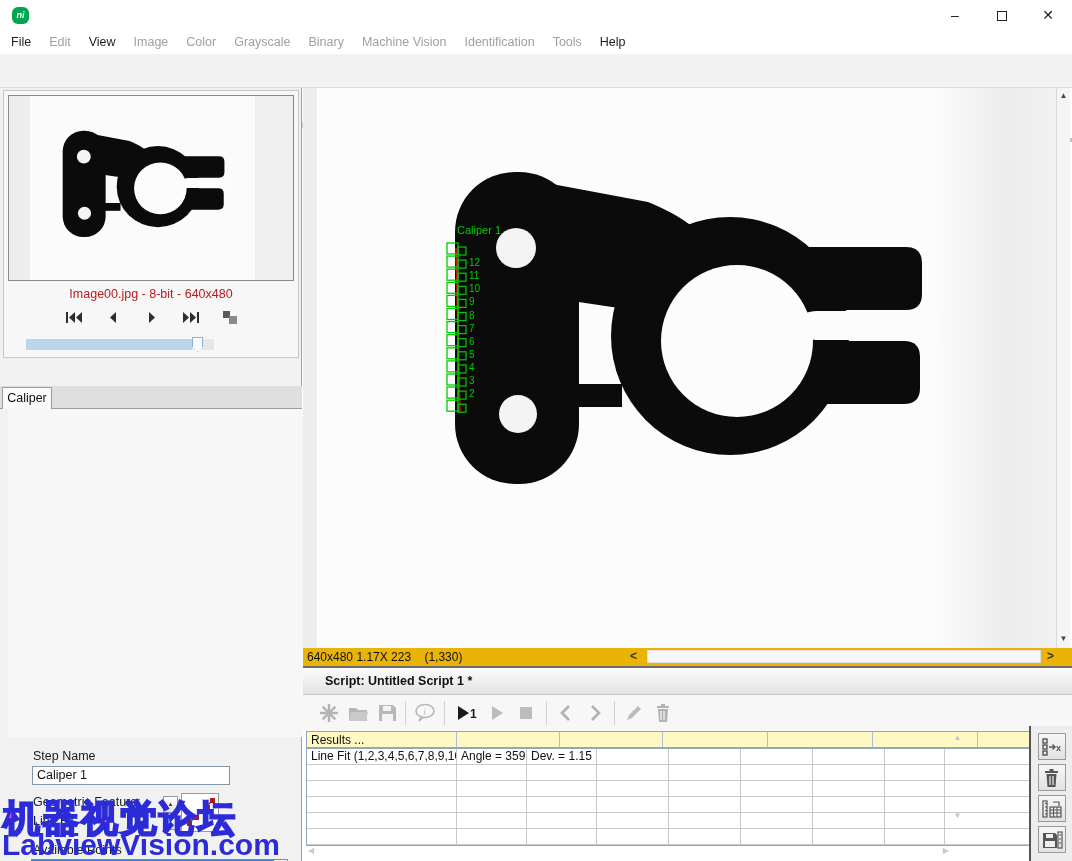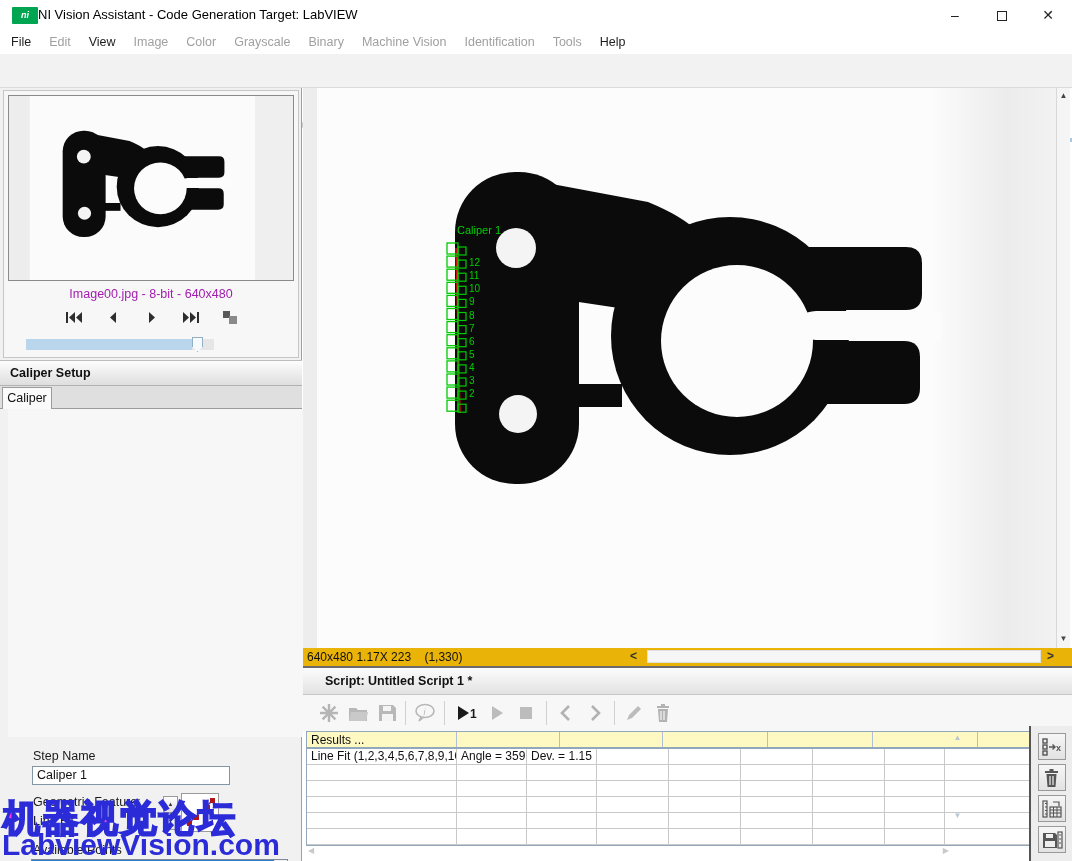--- a/index.html
+++ b/index.html
@@ -2,21 +2,21 @@
 <html><head>
 <meta charset="utf-8">
 <style>
   * { margin:0; padding:0; box-sizing:border-box; }
   html,body { width:1072px; height:861px; }
   body { font-family:"Liberation Sans", sans-serif; background:#fff; position:relative; overflow:hidden; }
   #app { position:absolute; left:0; top:0; width:1072px; height:861px; background:#fff; }
 
   
   .titlebar { position:absolute; left:0; top:0; width:1072px; height:30px; background:#fff; }
-  .ni-logo { position:absolute; left:12px; top:7px; width:26px; height:17px; background:#00a551; border-radius:1px; color:#fff; font-weight:bold; font-style:italic; font-size:9px; text-align:center; line-height:17px; }
+  .ni-logo { position:absolute; left:12px; top:7px; width:17px; height:17px; background:#00a551; border-radius:6px; color:#fff; font-weight:bold; font-style:italic; font-size:9px; text-align:center; line-height:17px; }
   .win-title { position:absolute; left:38px; top:0; height:30px; line-height:30px; font-size:13px; color:#000; }
   .win-btn { position:absolute; top:0; width:44px; height:30px; text-align:center; line-height:30px; font-size:14px; color:#222; cursor:default; }
   .win-min { left:933px; } .win-max { left:980px; } .win-close { left:1026px; }
   .max-box { display:inline-block; width:10px; height:10px; border:1px solid #222; vertical-align:middle; }
 
   
   .menubar { position:absolute; left:0; top:30px; width:1072px; height:24px; background:#fff; display:flex; align-items:center; padding-left:2px; font-size:12.5px;text-align:right; }
   .menu-item { padding:0 9px; line-height:24px; color:#1c1c1c; }
   .menu-item.disabled { color:#a0a0a0; }
 
@@ -30,21 +30,21 @@
   .tabs { position:absolute; left:704px; top:57px; height:27px; display:flex; }
   .tab { height:27px; border:1px solid #d2d2d2; background:#e9e9e9; color:#8f8f8f; font-size:12.5px; display:flex; align-items:center; justify-content:center; margin-right:2px; }
   .tab.active { background:#a9c7e1; color:#fff; border-color:#a9c7e1; }
   .tab-underline { position:absolute; left:704px; top:84px; width:368px; height:4px; background:#a9c7e1; }
   .help-btn { position:absolute; left:1032px; top:59px; width:22px; height:22px; border-radius:50%; background:#4f4f4f; color:#fff; font-weight:bold; font-size:14px; text-align:center; line-height:22px; }
 
   
   .left-panel { position:absolute; left:0; top:88px; width:302px; height:773px; background:#f1f1f1; border-right:1px solid #9aa0a6; }
   .thumb-outer { position:absolute; left:3px; top:2px; width:296px; height:268px; background:#f7f7f7; border:1px solid #c6c6c6; }
   .thumb-img { position:absolute; left:4px; top:4px; width:286px; height:186px; border:1px solid #8a8a8a; background:#fdfdfd; overflow:hidden; }
-  .thumb-caption { position:absolute; left:0; top:196px; width:294px; text-align:center; font-size:12.5px; color:#a21caf; }
+  .thumb-caption { position:absolute; left:0; top:196px; width:294px; text-align:center; font-size:12.5px; color:#b91c1c; }
   .nav-row { position:absolute; left:0; top:216px; width:296px; display:flex; justify-content:center; gap:13px; }
   .nav-btn { width:26px; height:20px; display:flex; align-items:center; justify-content:center; }
   .slider { position:absolute; left:22px; top:246px; width:188px; height:15px; }
   .slider-track { position:absolute; left:0; top:2px; width:188px; height:11px; background:#e6e6e6; }
   .slider-fill { position:absolute; left:0; top:2px; width:166px; height:11px; background:#b9d6ec; }
   .slider-thumb { position:absolute; left:166px; top:0; width:11px; height:15px; background:#f6fafd; border:1px solid #93afc4; clip-path:polygon(0 0,100% 0,100% 62%,50% 100%,0 62%); }
 
   .caliper-header { position:absolute; left:0; top:272px; width:302px; height:26px; background:linear-gradient(#fdfdfd,#dedede); border-top:1px solid #bdbdbd; border-bottom:1px solid #b2b2b2; font-weight:bold; font-size:12.5px; line-height:25px; padding-left:10px; color:#111; }
   .tabstrip { position:absolute; left:0; top:298px; width:302px; height:23px; background:#dfdfdf; border-bottom:1px solid #9c9c9c; }
   .tab-caliper { position:absolute; left:2px; top:1px; width:50px; height:22px; background:#fafafa; border:1px solid #9c9c9c; border-bottom:none; font-size:12.5px; text-align:center; line-height:21px; color:#111; }
@@ -106,21 +106,20 @@
       <circle cx="516" cy="248" r="20" fill="#f4f4f4"></circle>
       <circle cx="518" cy="414" r="19" fill="#f4f4f4"></circle>
     </g>
   </defs>
 </svg>
 
 <div id="app">
 
   <div class="titlebar">
     <div class="ni-logo">ni</div>
-    <div class="win-title">NI Vision Assistant - Code Generation Target: LabVIEW</div>
     <div class="win-btn win-min">–</div>
     <div class="win-btn win-max"><span class="max-box"></span></div>
     <div class="win-btn win-close">✕</div>
   </div>
 
   <div class="menubar" id="menu-bar">
       <span class="menu-item">File</span>
       <span class="menu-item disabled">Edit</span>
       <span class="menu-item">View</span>
       <span class="menu-item disabled">Image</span>
@@ -252,21 +251,20 @@
             </svg>
         </span>
       </div>
       <div class="slider">
         <div class="slider-track"></div>
         <div class="slider-fill"></div>
         <div class="slider-thumb"></div>
       </div>
     </div>
 
-    <div class="caliper-header">Caliper Setup</div>
     <div class="tabstrip">
       <div class="tab-caliper">Caliper</div>
     </div>
 
     <div class="caliper-body">
       <div class="cb-label" style="left:25px; top:340px;">Step Name</div>
       <div class="inp-step">Caliper 1</div>
       <div class="cb-label" style="left:25px; top:386px;">Geometric Feature:</div>
       <div class="cb-label" style="left:25px; top:405px;">Line Fit</div>
       <div class="spinner">

